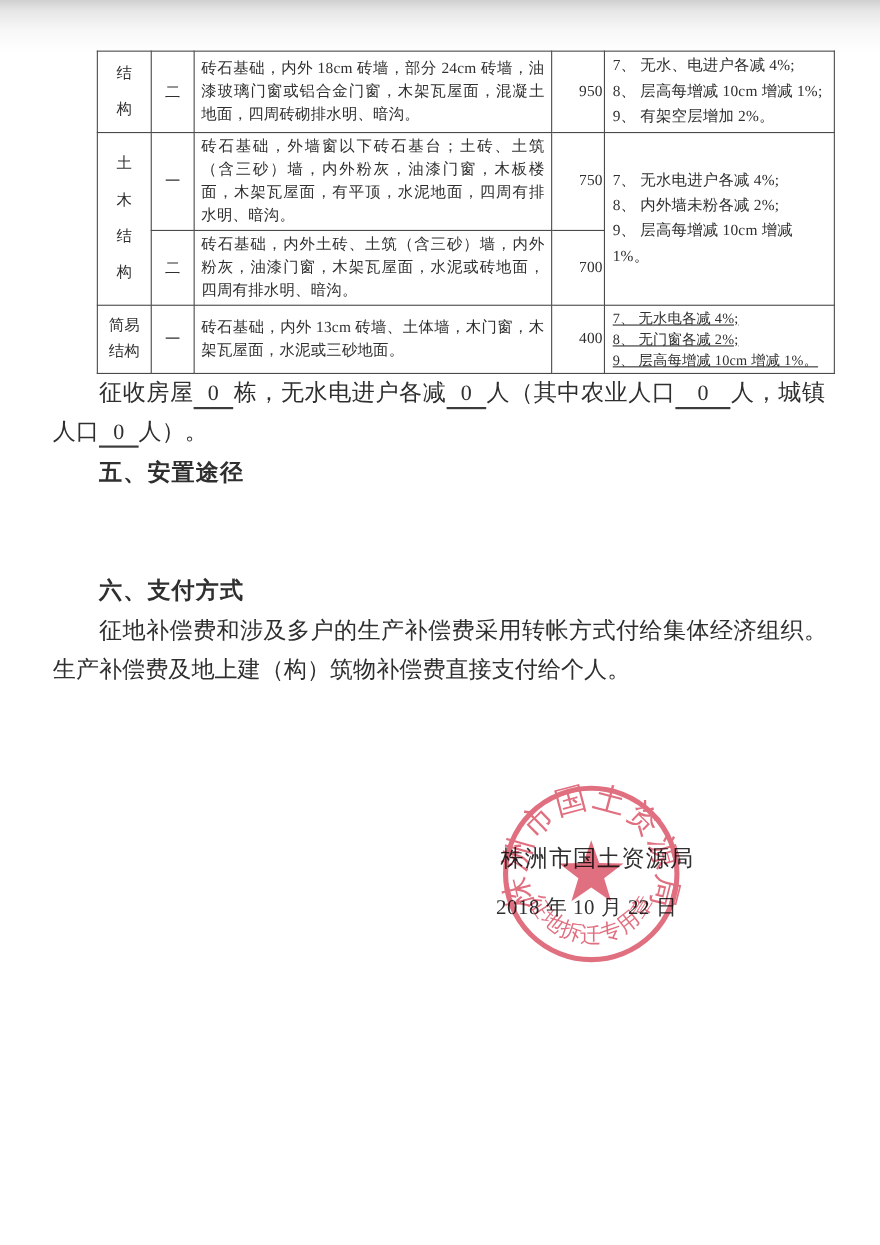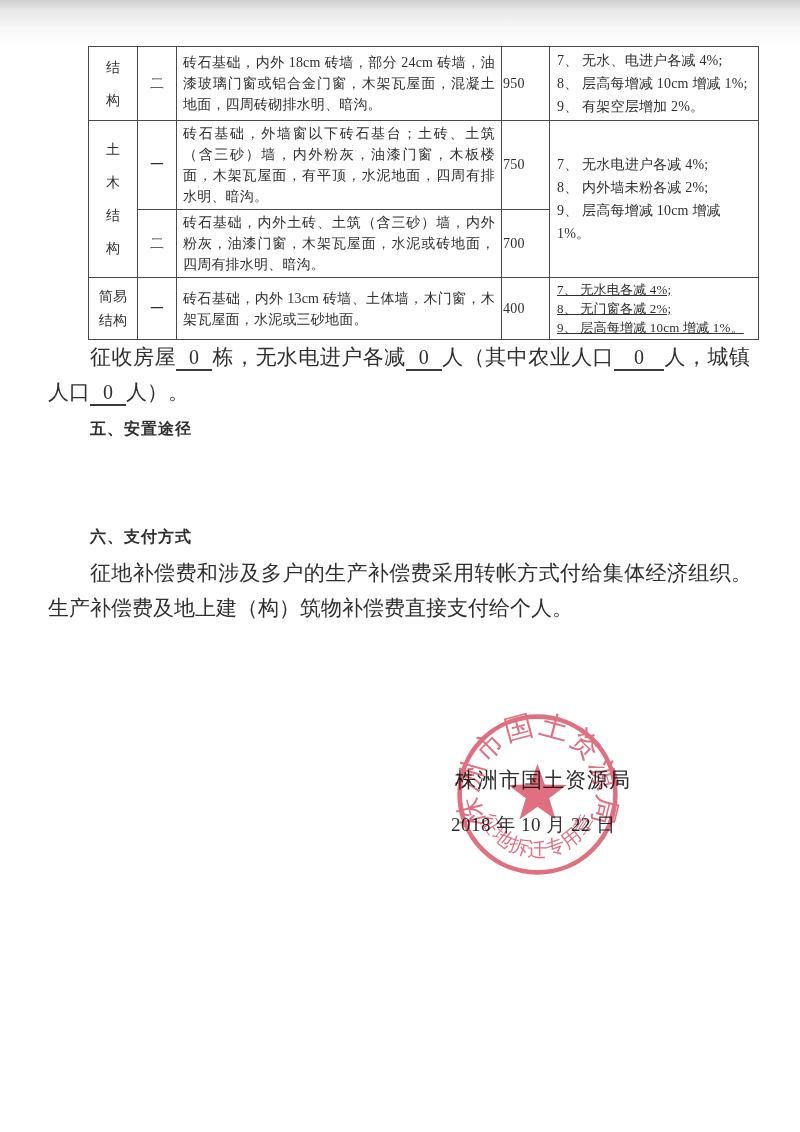--- a/index.html
+++ b/index.html
@@ -26,39 +26,39 @@
   table.comp td {
     border:1px solid #4a4a4a;
     font-size:14px;
     letter-spacing:.2px;
     vertical-align:middle;
     overflow:hidden;
   }
   .c-group { width:46px; text-align:center; white-space:pre-line; line-height:33px; font-size:14.5px; }
   .c-grade { width:36px; text-align:center; font-size:14.5px; }
   .c-desc  { width:312px; padding:2px 6px; line-height:21px; text-align:justify; vertical-align:middle; }
-  .c-price { width:45px; text-align:left; font-size:16.5px; font-family:"Liberation Serif",serif; }
+  .c-price { width:45px; text-align:right; font-size:16.5px; font-family:"Liberation Serif",serif; }
   .c-notes { width:199px; padding:2px 2px 2px 7px; white-space:pre-line; line-height:23px; font-size:13.5px; vertical-align:middle; }
   tr.r1 { height:72px; }
   tr.r2 { height:83px; }
   tr.r3 { height:64px; }
   tr.r4 { height:57px; }
   tr.r4 .c-group { line-height:24px; }
   tr.r4 .c-notes { line-height:19px; font-size:13px;text-decoration:underline; }
 
   
   .para {
     position:absolute; left:48px; width:702px;
     font-size:21px; line-height:35px;
     text-align:justify; text-indent:42px;
     margin:0;
   }
   .hding {
     position:absolute; left:48px;
-    font-size:16px; line-height:30px;
+    font-size:21px; line-height:30px;
     font-weight:600; letter-spacing:1px;
     margin:0; text-indent:42px; width:700px;
   }
   #p-housing { top:340px; }
   #h-five    { top:414px; }
   #p-resettle{ top:448px; }
   #h-six     { top:522px; }
   #p-payment { top:556px; width:704px; }
   #p-object  { top:626px; width:706px; }
 

